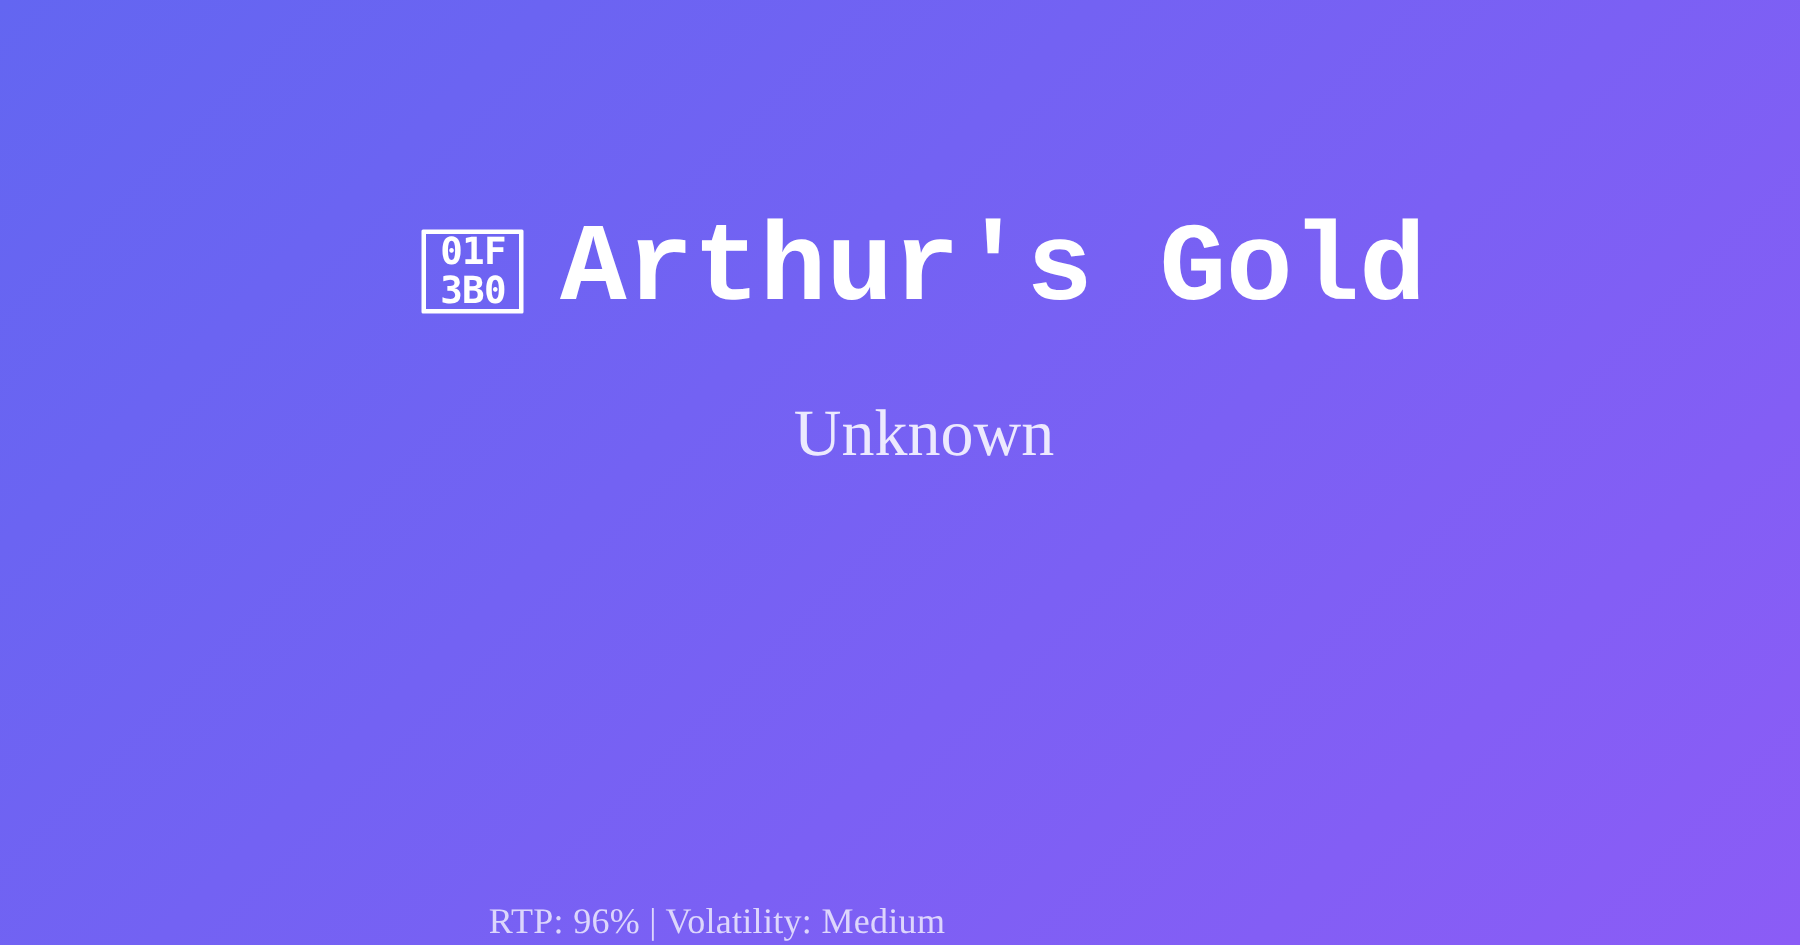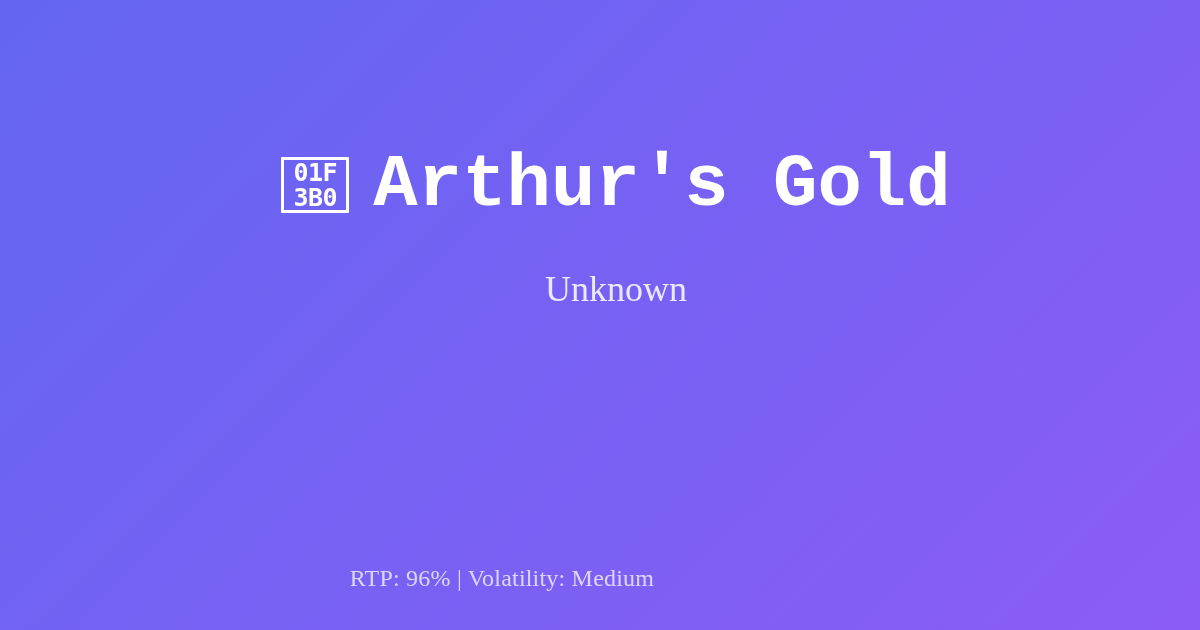--- a/index.html
+++ b/index.html
@@ -77,40 +77,39 @@
     font-size: 74px;
     font-weight: 700;
     color: #ffffff;
     line-height: 1.1;
     white-space: nowrap;
     letter-spacing: 0px;
   }
 
   .card-subtitle {
     font-family: "Liberation Serif", "DejaVu Serif", serif;
-    font-size: 36px;
+    font-size: 44px;
     font-weight: 400;
     color: rgba(255, 255, 255, 0.86);
     line-height: 1.2;
     margin-top: 42px;
     white-space: nowrap;
   }
 
   
   .card-footer {
     position: absolute;
     left: 0;
     bottom: 0;
     width: 956px;
     height: 128px;
     display: flex;
-    align-items: center;
+    align-items: flex-end;
     justify-content: center;
     padding-top: 25px;
-    margin-left: 24px;
   }
 
   .meta-line {
     font-family: "Liberation Serif", "DejaVu Serif", serif;
     font-size: 24px;
     font-weight: 400;
     color: rgba(255, 255, 255, 0.74);
     line-height: 1.2;
     white-space: pre;
     letter-spacing: 0.2px;

